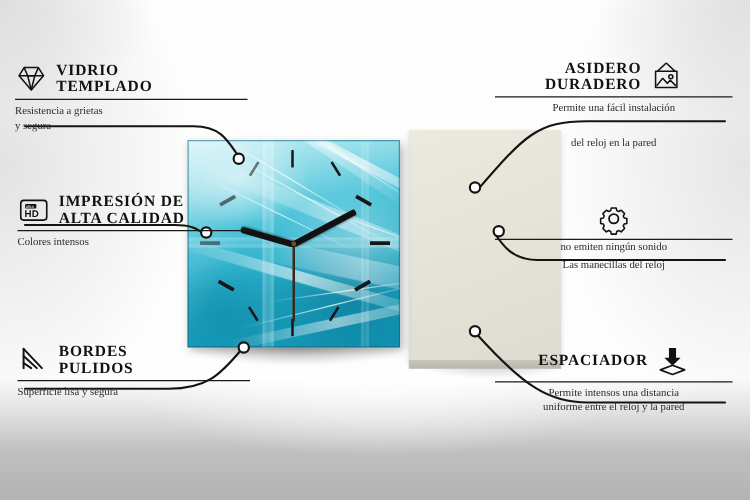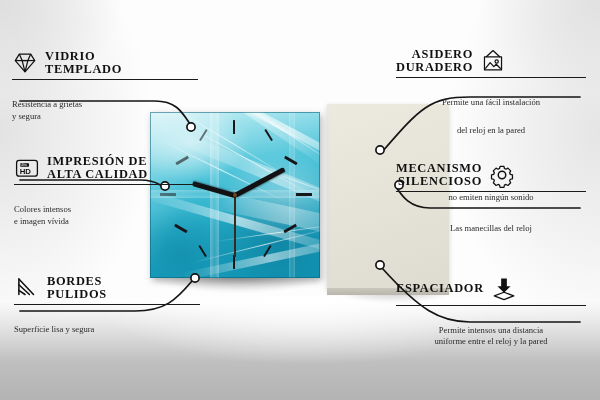--- a/index.html
+++ b/index.html
@@ -30,32 +30,32 @@
   .vig-tr{position:absolute;right:0;top:0;width:120px;height:90px;
     background:radial-gradient(ellipse at 100% 0%,rgba(200,200,200,.45) 0%,rgba(200,200,200,0) 75%);}
 
   
   #wires{position:absolute;inset:0;width:600px;height:400px;}
 
   
   .feat{position:absolute;}
   .feat .head{display:flex;align-items:center;gap:7px;}
   .feat.left .head{justify-content:flex-start;}
-  .feat.right .head{justify-content:flex-start;}
+  .feat.right .head{justify-content:center;}
   .titles{display:flex;flex-direction:column;line-height:1.06;}
   .t1,.t2{
     font-family:"Liberation Serif", serif;
     font-weight:700;font-size:12.4px;letter-spacing:.055em;color:#111;
     white-space:nowrap;
   }
   .feat.right .t1,.feat.right .t2{text-align:right;}
   .rule{height:1px;background:#1a1a1a;margin-top:3px;}
   .desc{
     font-family:"Liberation Serif", serif;
-    font-size:8.6px;color:#2a2a2a;line-height:1.33;margin-top:19px;white-space:nowrap;
+    font-size:8.6px;color:#2a2a2a;line-height:1.33;margin-top:3px;white-space:nowrap;
   }
   .feat.right .desc{text-align:center;}
 
   .ico{width:26px;height:26px;flex:0 0 26px;display:block;}
   .ico svg{display:block;width:26px;height:26px;}
 
   
   #feat-vidrio   {left:12px; top:50px;  width:186px;}
   #feat-impresion{left:14px; top:155px; width:186px;}
   #feat-bordes   {left:14px; top:275px; width:186px;}
@@ -268,21 +268,20 @@
           <text x="7" y="23.2" font-family="Liberation Sans, sans-serif" font-size="9.6" font-weight="bold" fill="#111">HD</text>
         </svg>
       </span>
       <span class="titles">
         <span class="t1">IMPRESIÓN DE</span>
         <span class="t2">ALTA CALIDAD</span>
       </span>
     </div>
     <div class="rule"></div>
     <div class="desc">Colores intensos</div>
-    <div class="desc" style="margin-top:0">e imagen vívida</div>
   </div>
 
   <div class="feat left" id="feat-bordes">
     <div class="head">
       <span class="ico">
         <svg viewBox="0 0 32 32">
             <g stroke="#111" stroke-width="1.9" stroke-linecap="round">
           <path d="M6 5 L24 24"></path>
               <path d="M6 12 L19 24"></path>
               <path d="M6 19 L13.5 24"></path>
@@ -317,24 +316,20 @@
           </svg>
       </span>
     </div>
     <div class="rule"></div>
     <div class="desc">Permite una fácil instalación</div>
     <div class="desc" style="margin-top:16px">del reloj en la pared</div>
   </div>
 
   <div class="feat right" id="feat-mecanismo">
     <div class="head">
-      <span class="titles">
-        <span class="t1">MECANISMO</span>
-        <span class="t2">SILENCIOSO</span>
-      </span>
       <span class="ico">
         <svg viewBox="0 0 32 32">
             <g fill="none" stroke="#111" stroke-width="1.8" stroke-linejoin="round">
           <path d="M13.2 3.6 h5.6 l.7 3.1 2.2 1.0 2.8-1.5 3.9 3.9 -1.5 2.8 1.0 2.2 3.1 .7 v5.6 l-3.1 .7 -1.0 2.2 1.5 2.8 -3.9 3.9 -2.8-1.5 -2.2 1.0 -.7 3.1 h-5.6 l-.7-3.1 -2.2-1.0 -2.8 1.5 -3.9-3.9 1.5-2.8 -1.0-2.2 -3.1-.7 v-5.6 l3.1-.7 1.0-2.2 -1.5-2.8 3.9-3.9 2.8 1.5 2.2-1.0 z" transform="scale(.86) translate(2.6,2.6)"></path>
           <circle cx="16" cy="16" r="4.6"></circle>
         </g>
           </svg>
       </span>
     </div>
     <div class="rule"></div>

